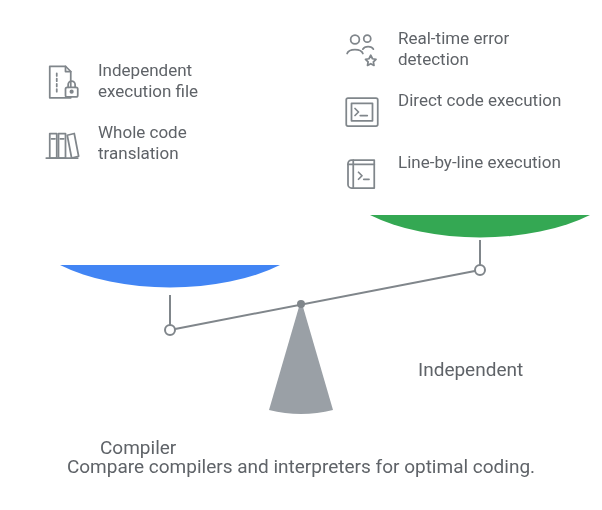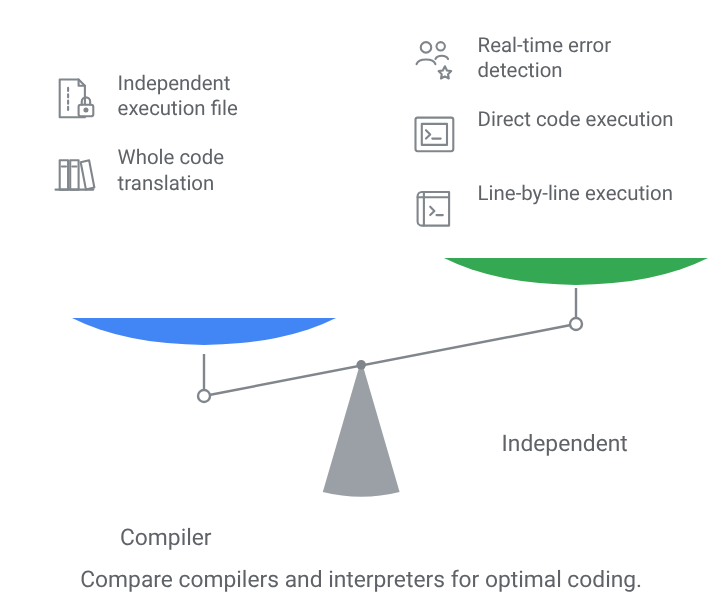--- a/index.html
+++ b/index.html
@@ -22,21 +22,21 @@
   .item .label { font-size: 17px; line-height: 1.25; color: #5f6368; max-width: 170px; }
 
   .scale-svg { position: absolute; left: 0; top: 0; }
 
   .side-label { position: absolute; font-size: 19px; color: #5f6368; }
   .side-left  { left: 100px; top: 400px; margin-top: 36px; }
   .side-right { left: 418px; top: 358px; }
 
   .caption {
     position: absolute;
-    left: 0; right: 0; top: 471px;
+    left: 0; right: 0; top: 455px;
     text-align: center;
     font-size: 19px;
     color: #5f6368;
   }
 </style>
 </head>
 <body>
 
 <div class="stage">
 

